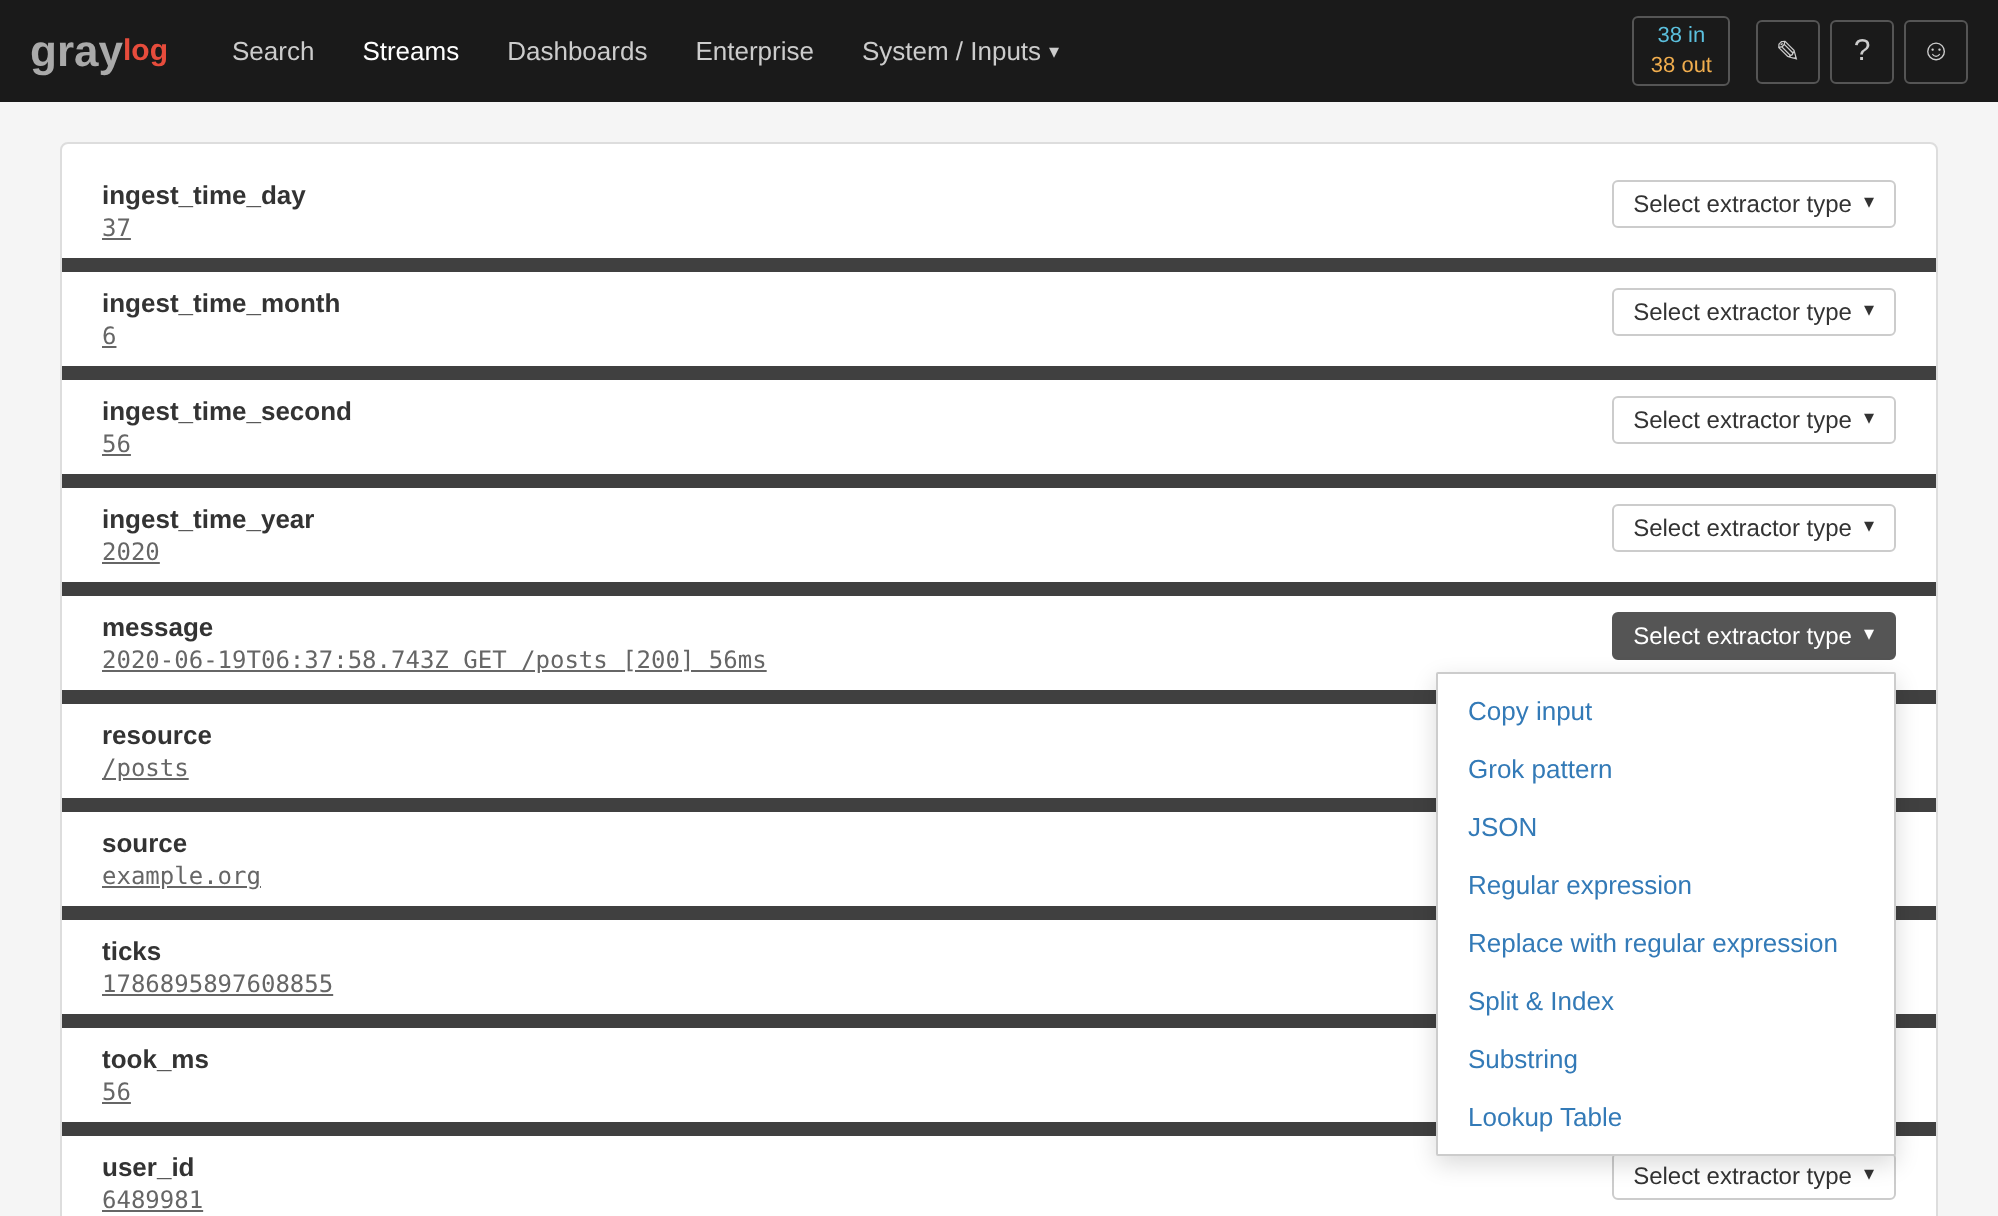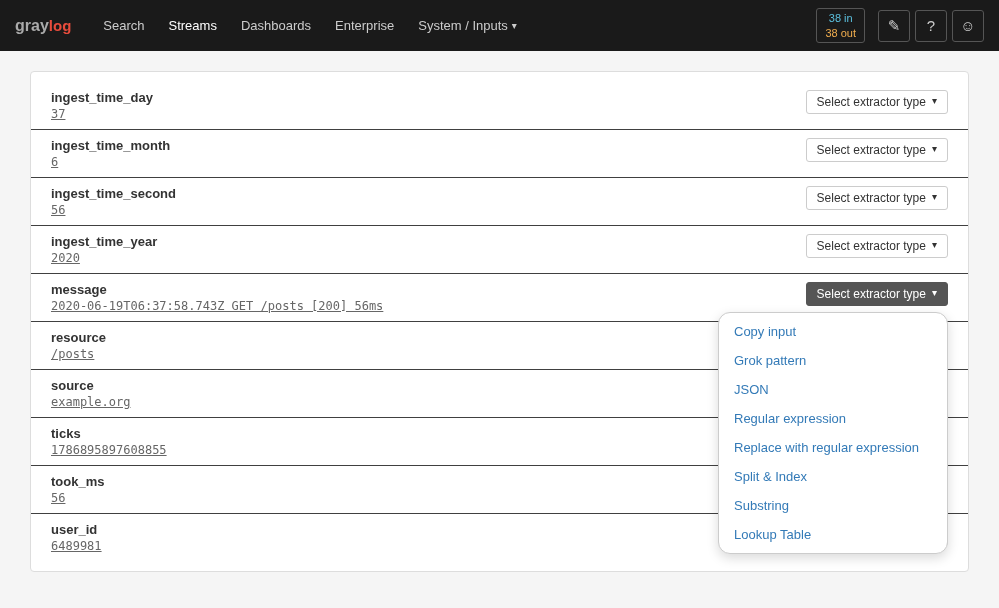--- a/index.html
+++ b/index.html
@@ -13,21 +13,21 @@
       align-items: center;
       padding: 0 15px;
       position: relative;
       z-index: 100;
     }
     .navbar-brand {
       display: flex;
       align-items: center;
       margin-right: 20px;
     }
-    .navbar-brand .gray { color: #aaa; font-size: 16px; font-weight: bold; }
+    .navbar-brand .gray { color: #aaa; font-size: 22px; font-weight: bold; }
     .navbar-brand .log { color: #e74c3c; font-size: 15px; font-weight: bold; }
     .nav-links {
       display: flex;
       align-items: center;
       flex: 1;
     }
     .nav-link {
       color: #ccc;
       text-decoration: none;
       padding: 0 12px;
@@ -80,21 +80,21 @@
     
     .field-list {
       background: #fff;
       border: 1px solid #ddd;
       border-radius: 4px;
       padding: 10px 0;
     }
 
     .field-row {
       padding: 8px 20px;
-      border-bottom: 1px solid #404040;
+      border-bottom: 7px solid #404040;
       display: flex;
       align-items: flex-start;
       justify-content: space-between;
       position: relative;
     }
     .field-row:last-child { border-bottom: none; }
 
     .field-info { flex: 1; }
     .field-name {
       font-weight: bold;
@@ -134,21 +134,21 @@
     }
     .select-extractor-btn .caret { font-size: 10px; }
 
     
     .dropdown-menu {
       position: absolute;
       right: 0;
       top: 30px;
       background: #fff;
       border: 1px solid #ccc;
-      border-radius: 12px;
+      border-radius: 1px;
       box-shadow: 0 4px 12px rgba(0,0,0,0.15);
       z-index: 200;
       min-width: 230px;
       padding: 4px 0;
     }
     .dropdown-item {
       padding: 7px 15px;
       cursor: pointer;
       color: #337ab7;
       font-size: 13px;

